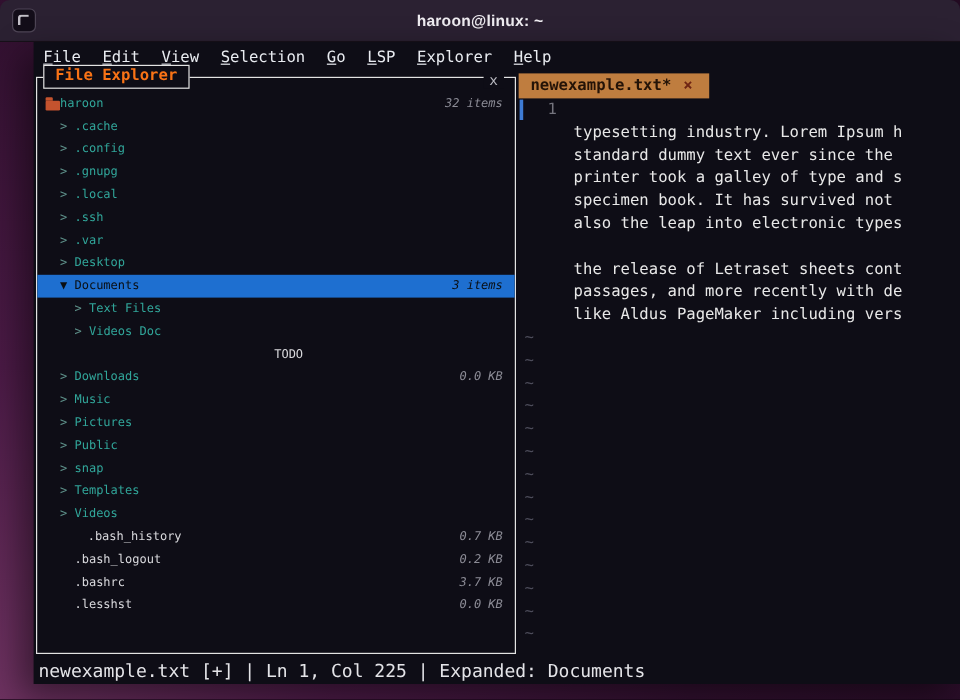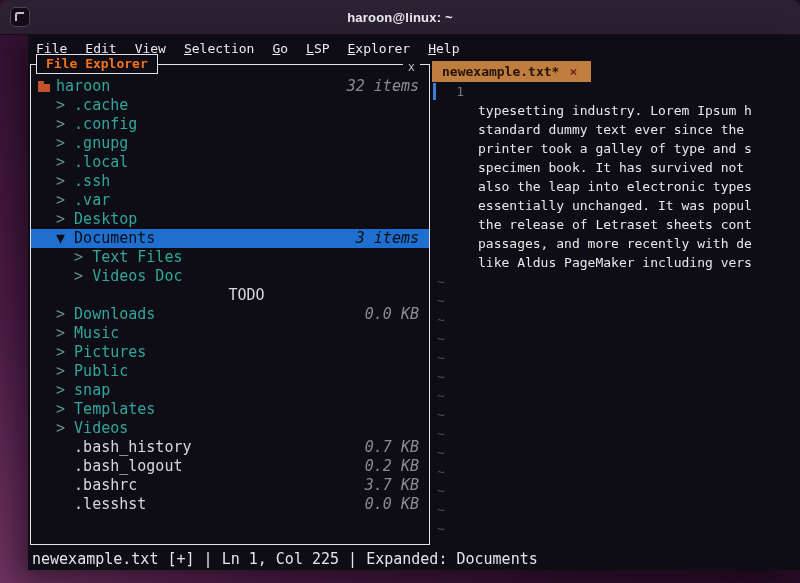--- a/index.html
+++ b/index.html
@@ -56,21 +56,21 @@
     position:absolute; top:-11px; left:5px; background:#0e0d16;
     border:1px solid #e3e3e3; padding:1px 9px;
     color:#f97316; font-weight:700; font-size:13px; line-height:16px;
   }
   .explorer-close {
     position:absolute; top:-5px; right:9px; background:#0e0d16;
     color:#b9b9c0; padding:0 5px; font-size:12px; line-height:14px;
   }
   .tree {
     position:absolute; top:12px; left:0; right:0; bottom:3px;
-    font-size:15px; line-height:19px; overflow:hidden;
+    font-size:10px; line-height:19px; overflow:hidden;
   }
   .tree-row {
     display:flex; align-items:center; height:19px;
     padding-right:10px; white-space:pre;
   }
   .cell-arrow { display:inline-block; width:2ch; flex:none; color:#5d8f88; }
   .folder-glyph {
     display:block; position:relative; width:12px; height:8px; margin-top:2px;
     background:var(--root-orange, #c4532e); border-radius:1px;
   }
@@ -159,42 +159,42 @@
           <div class="tree-row kind-folder" style="padding-left: calc(4ch + 7px);"><span class="cell-arrow">&gt;</span><span class="name">Text Files</span><span class="meta"></span></div>
           <div class="tree-row kind-folder" style="padding-left: calc(4ch + 7px);"><span class="cell-arrow">&gt;</span><span class="name">Videos Doc</span><span class="meta"></span></div>
           <div class="tree-row kind-file" style="padding-left: calc(4ch + 7px); flex-direction: column;"><span class="cell-arrow"></span><span class="name">TODO</span><span class="meta">0.0 KB</span></div>
           <div class="tree-row kind-folder" style="padding-left: calc(2ch + 7px);"><span class="cell-arrow">&gt;</span><span class="name">Downloads</span><span class="meta"></span></div>
           <div class="tree-row kind-folder" style="padding-left: calc(2ch + 7px);"><span class="cell-arrow">&gt;</span><span class="name">Music</span><span class="meta"></span></div>
           <div class="tree-row kind-folder" style="padding-left: calc(2ch + 7px);"><span class="cell-arrow">&gt;</span><span class="name">Pictures</span><span class="meta"></span></div>
           <div class="tree-row kind-folder" style="padding-left: calc(2ch + 7px);"><span class="cell-arrow">&gt;</span><span class="name">Public</span><span class="meta"></span></div>
           <div class="tree-row kind-folder" style="padding-left: calc(2ch + 7px);"><span class="cell-arrow">&gt;</span><span class="name">snap</span><span class="meta"></span></div>
           <div class="tree-row kind-folder" style="padding-left: calc(2ch + 7px);"><span class="cell-arrow">&gt;</span><span class="name">Templates</span><span class="meta"></span></div>
           <div class="tree-row kind-folder" style="padding-left: calc(2ch + 7px);"><span class="cell-arrow">&gt;</span><span class="name">Videos</span><span class="meta"></span></div>
-          <div class="tree-row kind-file" style="padding-left: calc(2ch + 7px);"><span class="cell-arrow"></span><span class="name">.bash_history</span><span class="meta">0.7 KB</span></div>
+          <div class="tree-row kind-file" style="padding-left: calc(2ch + 7px); gap: 11px;"><span class="cell-arrow"></span><span class="name">.bash_history</span><span class="meta">0.7 KB</span></div>
           <div class="tree-row kind-file" style="padding-left: calc(2ch + 7px);"><span class="cell-arrow"></span><span class="name">.bash_logout</span><span class="meta">0.2 KB</span></div>
           <div class="tree-row kind-file" style="padding-left: calc(2ch + 7px);"><span class="cell-arrow"></span><span class="name">.bashrc</span><span class="meta">3.7 KB</span></div>
           <div class="tree-row kind-file" style="padding-left: calc(2ch + 7px);"><span class="cell-arrow"></span><span class="name">.lesshst</span><span class="meta">0.0 KB</span></div>
         </div>
     </section>
 
     <section class="editor">
       <div class="tabbar">
         <div class="tab">
           <span class="tab-label">newexample.txt*</span>
           <span class="tab-close">×</span>
         </div>
       </div>
       <div class="code" id="code">
           <div class="code-row"><span class="gutter"><span class="cursor-bar"></span>1</span></div>
           <div class="code-row"><span class="gutter"></span><span class="code-text">typesetting industry. Lorem Ipsum h</span></div>
           <div class="code-row"><span class="gutter"></span><span class="code-text">standard dummy text ever since the </span></div>
           <div class="code-row"><span class="gutter"></span><span class="code-text">printer took a galley of type and s</span></div>
           <div class="code-row"><span class="gutter"></span><span class="code-text">specimen book. It has survived not </span></div>
           <div class="code-row"><span class="gutter"></span><span class="code-text">also the leap into electronic types</span></div>
-          <div class="code-row"><span class="gutter"></span><span class="code-text">essentially unchanged. It was popul</span></div>
+          <div class="code-row"><span class="gutter"></span></div>
           <div class="code-row"><span class="gutter"></span><span class="code-text">the release of Letraset sheets cont</span></div>
           <div class="code-row"><span class="gutter"></span><span class="code-text">passages, and more recently with de</span></div>
           <div class="code-row"><span class="gutter"></span><span class="code-text">like Aldus PageMaker including vers</span></div>
           <div class="code-row empty"><span class="tilde">~</span></div>
           <div class="code-row empty"><span class="tilde">~</span></div>
           <div class="code-row empty"><span class="tilde">~</span></div>
           <div class="code-row empty"><span class="tilde">~</span></div>
           <div class="code-row empty"><span class="tilde">~</span></div>
           <div class="code-row empty"><span class="tilde">~</span></div>
           <div class="code-row empty"><span class="tilde">~</span></div>

